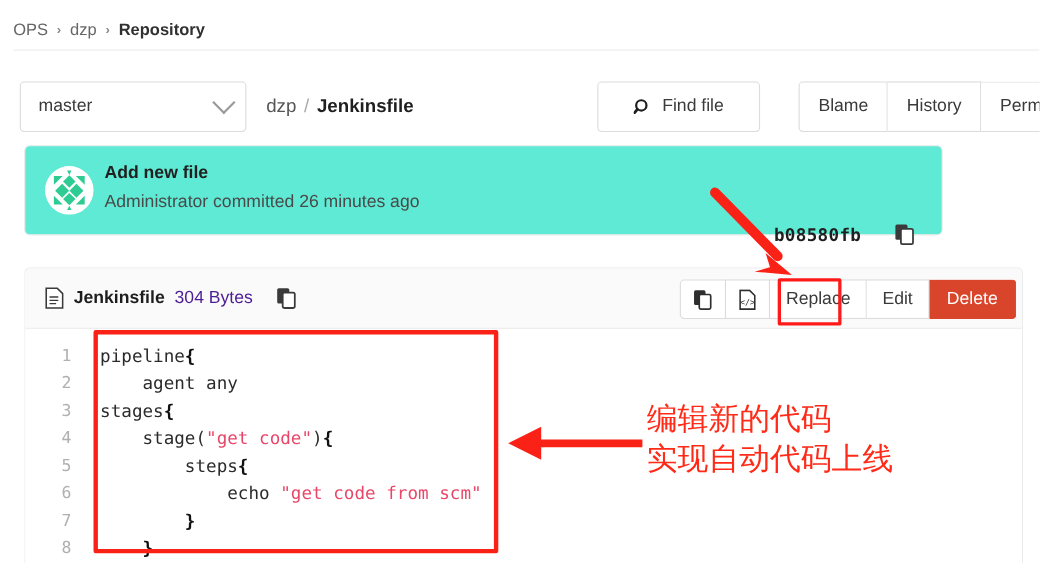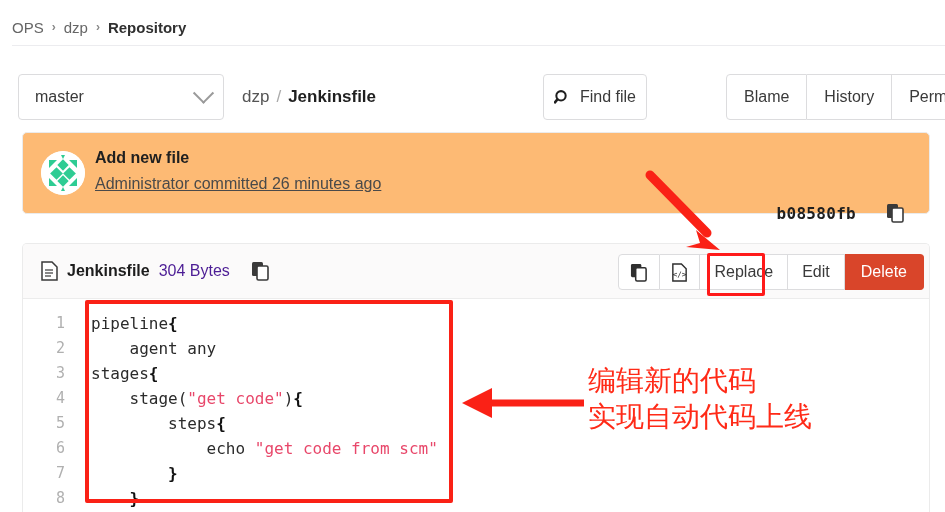--- a/index.html
+++ b/index.html
@@ -101,21 +101,21 @@
     display: flex;
     align-items: center;
     justify-content: center;
     cursor: pointer;
     white-space: nowrap;
   }
   .find-file {
     position: absolute;
     left: 525px;
     top: 0;
-    width: 104px;
+    width: 148px;
     height: 46px;
     border-radius: 4px;
     gap: 9px;
   }
   .btn-group {
     position: absolute;
     left: 674px;
     top: 0;
     height: 46px;
     display: flex;
@@ -135,24 +135,24 @@
   .btn-group .btn:last-child {
     border-top-right-radius: 4px;
     border-bottom-right-radius: 4px;
   }
 
   
   .commit-card {
     position: absolute;
     left: 22px;
     top: 132px;
-    width: 908px;
+    width: 835px;
     height: 82px;
     box-sizing: border-box;
-    background: #fdba74;
+    background: #5eead4;
     border: 1px solid #ebebeb;
     border-radius: 5px;
   }
   .avatar {
     position: absolute;
     left: 18px;
     top: 18px;
     width: 44px;
     height: 44px;
     border-radius: 50%;
@@ -167,21 +167,20 @@
   .commit-title {
     font-size: 16px;
     font-weight: 700;
     color: #202020;
     line-height: 26px;
   }
   .commit-sub {
     font-size: 16px;
     color: #4a4a4a;
     line-height: 26px;
-    text-decoration: underline;
   }
   .commit-right {
     position: absolute;
     right: 24px;
     top: 22px;
     display: flex;
     align-items: center;
     gap: 30px;
     margin-top: 48px;
   }

